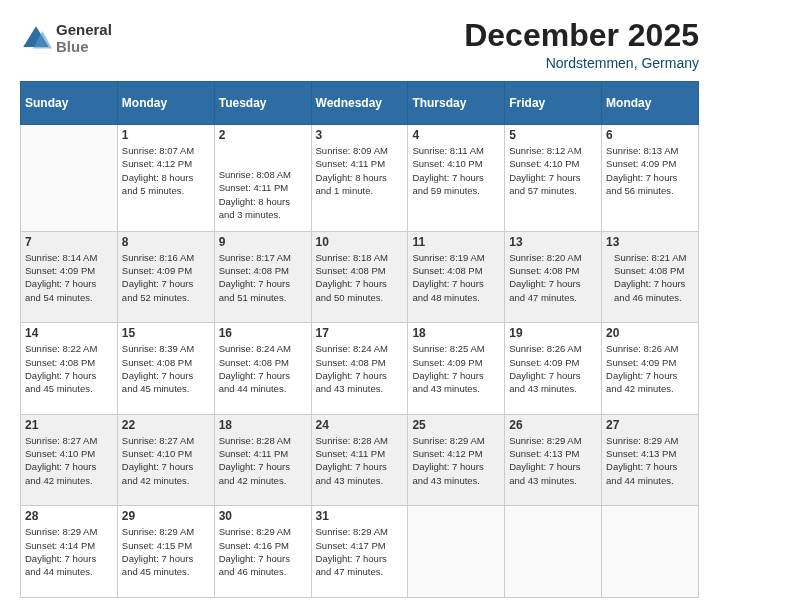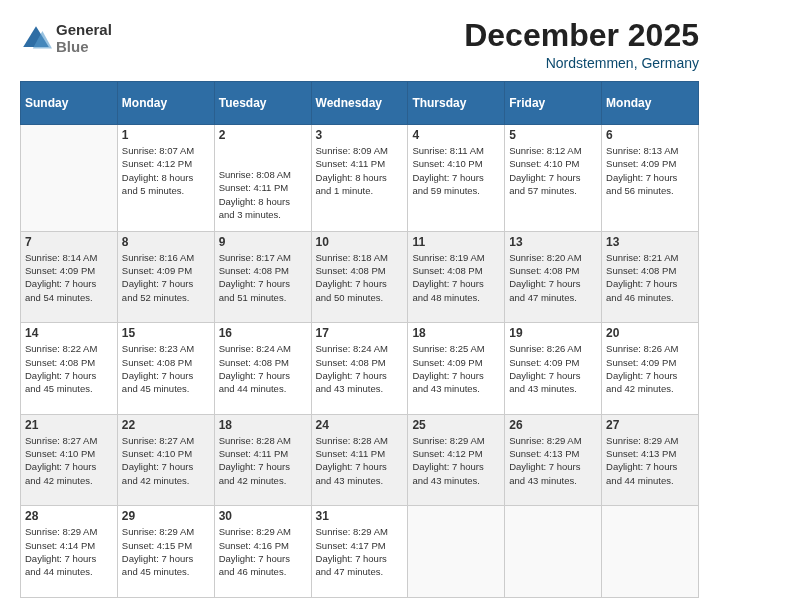--- a/index.html
+++ b/index.html
@@ -221,37 +221,37 @@
           </td>
           <td class="row-shade">
             <span class="day-number">13</span>
             <div class="day-info" style="white-space: pre-line;">Sunrise: 8:20 AM
 Sunset: 4:08 PM
 Daylight: 7 hours
 and 47 minutes.</div>
           </td>
           <td class="row-shade">
             <span class="day-number">13</span>
-            <div class="day-info" style="white-space: pre-line;">Sunrise: 8:21 AM
+            <div class="day-info" style="white-space: pre-line; margin-left: 8px;">Sunrise: 8:21 AM
 Sunset: 4:08 PM
 Daylight: 7 hours
 and 46 minutes.</div>
           </td>
         </tr>
         <tr>
           <td>
             <span class="day-number">14</span>
             <div class="day-info" style="white-space: pre-line;">Sunrise: 8:22 AM
 Sunset: 4:08 PM
 Daylight: 7 hours
 and 45 minutes.</div>
           </td>
           <td>
             <span class="day-number">15</span>
-            <div class="day-info" style="white-space: pre-line;">Sunrise: 8:23 AM
+            <div class="day-info" style="white-space: pre-line;">Sunrise: 8:39 AM
 Sunset: 4:08 PM
 Daylight: 7 hours
 and 45 minutes.</div>
           </td>
           <td>
             <span class="day-number">16</span>
             <div class="day-info" style="white-space: pre-line;">Sunrise: 8:24 AM
 Sunset: 4:08 PM
 Daylight: 7 hours
 and 44 minutes.</div>

